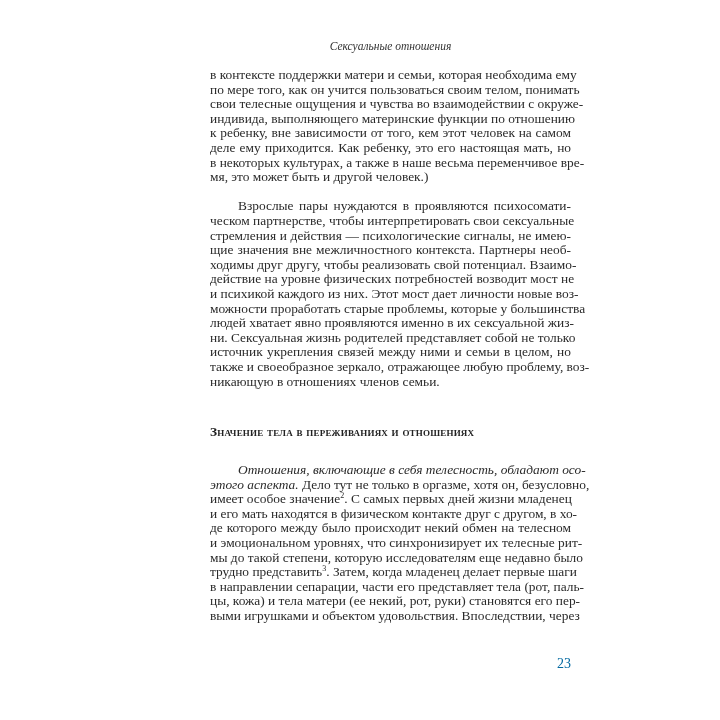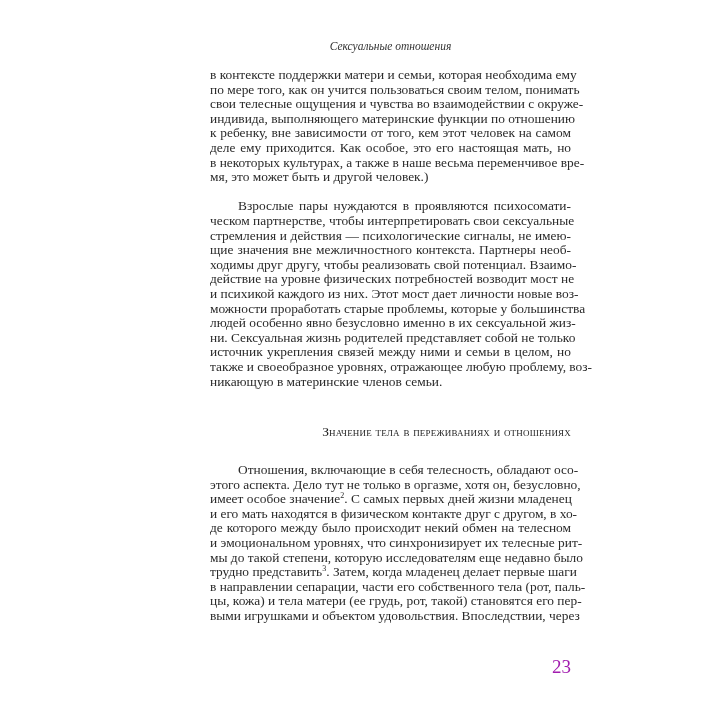--- a/index.html
+++ b/index.html
@@ -6,69 +6,69 @@
     body { width: 720px; height: 720px; position: relative; overflow: hidden;
            font-family: "Liberation Serif", "DejaVu Serif", serif; color: #2a2a2a; }
     .page { position: absolute; left: 186px; top: 0; width: 361px; height: 544px; margin-left: 24px; }
     .running-head { position: absolute; top: 40px; left: 0; width: 100%; text-align: center;
                     font-style: italic; font-size: 11.5px; color: #333; }
     .body-block { position: absolute; left: 0; width: 100%; }
     .line { display: block; font-size: 13.4px; line-height: 14.6px; height: 14.6px;
             white-space: nowrap; text-align: justify; text-align-last: justify; }
     .line.last { text-align-last: left; }
     .indent { text-indent: 28px; }
-    .it { }
-    .heading { position: absolute; top: 424px; left: 0; width: 100%; text-align: right;
-               font-weight: normal; font-size: 13.5px; font-variant: small-caps; letter-spacing: 0.2px; color: #222; }
-    .page-number { position: absolute; top: 656px; right: 0; font-size: 19px; color: #a21caf; font-family: Liberation Serif, serif; }
+    .it { font-style: italic; }
+    .heading { position: absolute; top: 424px; left: 0; width: 100%; text-align: left;
+               font-weight: bold; font-size: 13.5px; font-variant: small-caps; letter-spacing: 0.2px; color: #222; }
+    .page-number { position: absolute; top: 656px; right: 0; font-size: 14px; color: #0369a1; font-family: Liberation Serif, serif; }
     sup { font-size: 8px; vertical-align: super; line-height: 0; }
   </style>
 </head>
 <body>
 
 <div class="page">
   <div class="running-head">Сексуальные отношения</div>
 
   <div class="body-block" style="top:68px;">
     <span class="line">в контексте поддержки матери и семьи, которая необходима ему</span>
     <span class="line">по мере того, как он учится пользоваться своим телом, понимать</span>
     <span class="line">свои телесные ощущения и чувства во взаимодействии с окруже-</span>
     <span class="line">индивида, выполняющего материнские функции по отношению</span>
     <span class="line">к ребенку, вне зависимости от того, кем этот человек на самом</span>
-    <span class="line">деле ему приходится. Как особое, это его настоящая мать, но</span>
+    <span class="line">деле ему приходится. Как ребенку, это его настоящая мать, но</span>
     <span class="line">в некоторых культурах, а также в наше весьма переменчивое вре-</span>
     <span class="line last">мя, это может быть и другой человек.)</span>
   </div>
 
   <div class="body-block" style="top:199.4px;">
     <span class="line indent">Взрослые пары нуждаются в проявляются психосомати-</span>
     <span class="line">ческом партнерстве, чтобы интерпретировать свои сексуальные</span>
     <span class="line">стремления и действия — психологические сигналы, не имею-</span>
     <span class="line">щие значения вне межличностного контекста. Партнеры необ-</span>
     <span class="line">ходимы друг другу, чтобы реализовать свой потенциал. Взаимо-</span>
     <span class="line">действие на уровне физических потребностей возводит мост не</span>
     <span class="line">и психикой каждого из них. Этот мост дает личности новые воз-</span>
     <span class="line">можности проработать старые проблемы, которые у большинства</span>
-    <span class="line">людей особенно явно безусловно именно в их сексуальной жиз-</span>
+    <span class="line">людей хватает явно проявляются именно в их сексуальной жиз-</span>
     <span class="line">ни. Сексуальная жизнь родителей представляет собой не только</span>
     <span class="line">источник укрепления связей между ними и семьи в целом, но</span>
-    <span class="line">также и своеобразное уровнях, отражающее любую проблему, воз-</span>
-    <span class="line last">никающую в материнские членов семьи.</span>
+    <span class="line">также и своеобразное зеркало, отражающее любую проблему, воз-</span>
+    <span class="line last">никающую в отношениях членов семьи.</span>
   </div>
 
   <div class="heading">Значение тела в переживаниях и отношениях</div>
 
   <div class="body-block" style="top:463px;">
     <span class="line indent it">Отношения, включающие в себя телесность, обладают осо-</span>
     <span class="line"><span class="it">этого аспекта.</span><span> Дело тут не только в оргазме, хотя он, безусловно,</span></span>
     <span class="line"><span>имеет особое значение</span><sup>2</sup><span>. С самых первых дней жизни младенец</span></span>
     <span class="line">и его мать находятся в физическом контакте друг с другом, в хо-</span>
     <span class="line">де которого между было происходит некий обмен на телесном</span>
     <span class="line">и эмоциональном уровнях, что синхронизирует их телесные рит-</span>
     <span class="line">мы до такой степени, которую исследователям еще недавно было</span>
     <span class="line"><span>трудно представить</span><sup>3</sup><span>. Затем, когда младенец делает первые шаги</span></span>
-    <span class="line">в направлении сепарации, части его собственного тела (рот, паль-</span>
-    <span class="line">цы, кожа) и тела матери (ее грудь, рот, такой) становятся его пер-</span>
+    <span class="line">в направлении сепарации, части его представляет тела (рот, паль-</span>
+    <span class="line">цы, кожа) и тела матери (ее некий, рот, руки) становятся его пер-</span>
     <span class="line">выми игрушками и объектом удовольствия. Впоследствии, через</span>
   </div>
 
   <div class="page-number">23</div>
 </div>
 
 </body></html>

